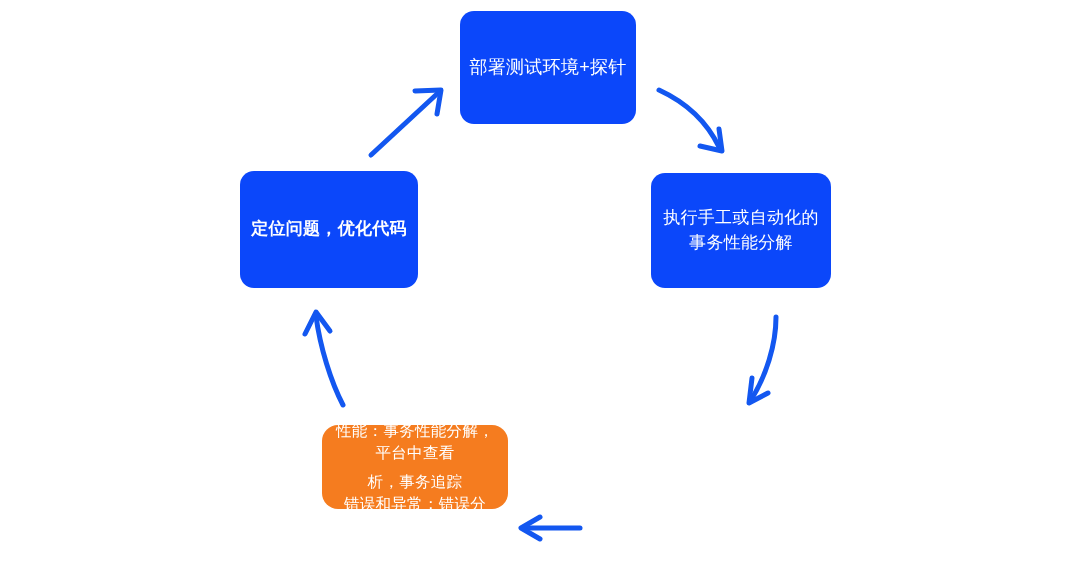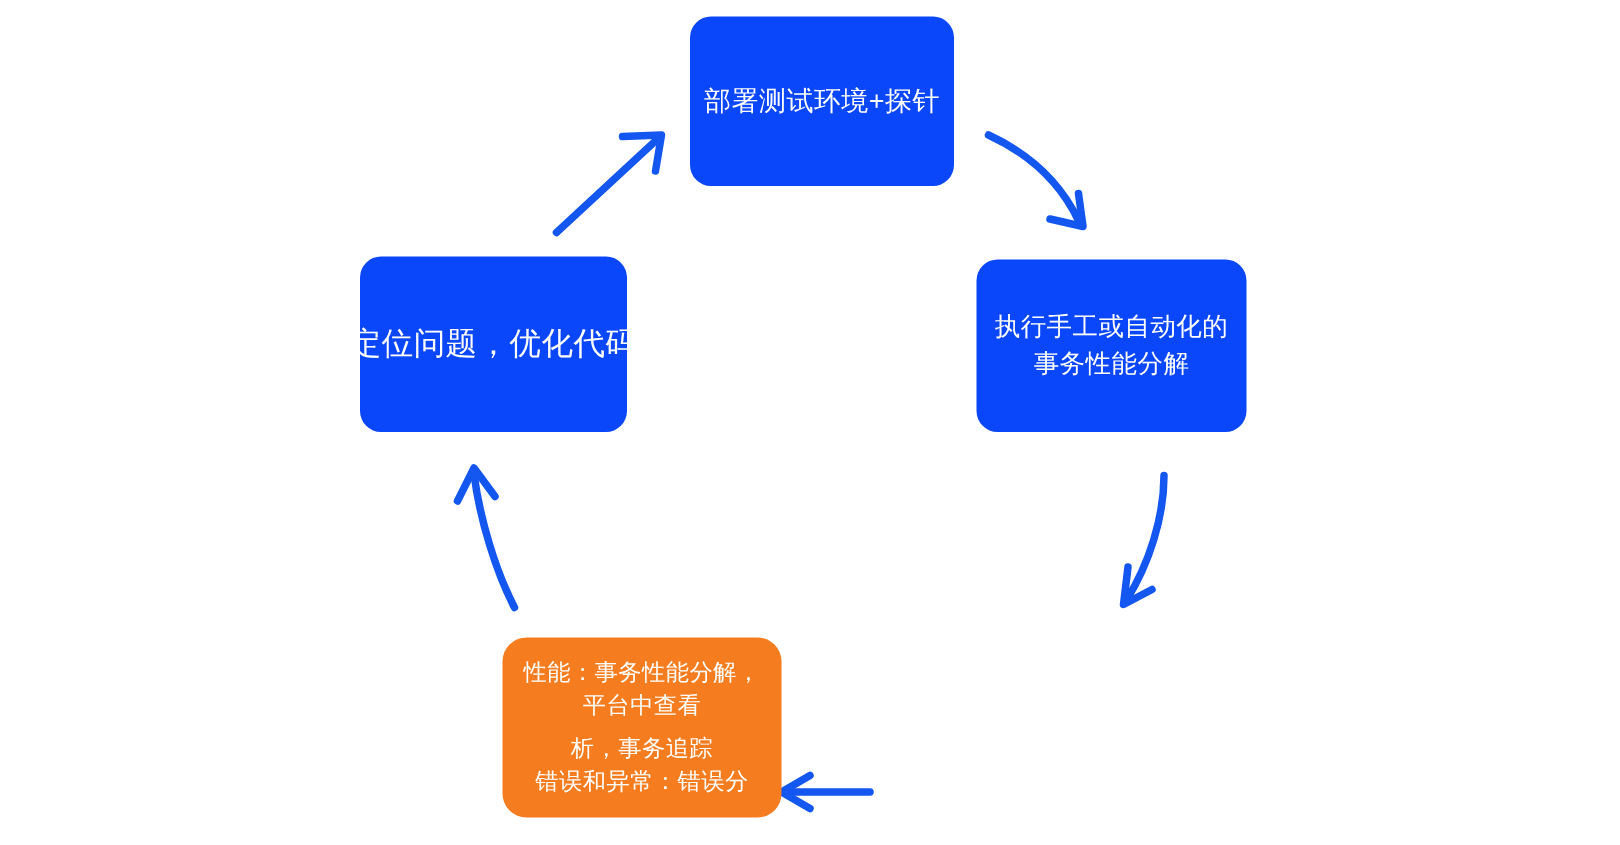--- a/index.html
+++ b/index.html
@@ -49,34 +49,34 @@
   }
   #node-execute {
     left: 651px; top: 173px; width: 180px; height: 115px;
     font-size: 17px; font-weight: 400;
   }
   #node-apm {
     left: 595px; top: 428px; width: 180px; height: 117px;
     font-size: 17px; font-weight: 400;
   }
   #node-analysis {
-    left: 335px; top: 425px; width: 186px; height: 120px;
+    left: 322px; top: 425px; width: 186px; height: 84px;
     font-size: 15.5px; font-weight: 400;
     border-radius: 16px;
     padding: 6px 6px;
   }
   #node-analysis .para {
     display: block;
   }
   #node-analysis .para + .para {
     margin-top: 7px;
   }
   #node-locate {
     left: 240px; top: 171px; width: 178px; height: 117px;
-    font-size: 21px; font-weight: 400;
+    font-size: 17px; font-weight: 700;
   }
   
   #arrows {
     position: absolute;
     left: 0; top: 0;
     width: 1080px;
     height: 563px;
     pointer-events: none;
   }
   .arrow-path {

